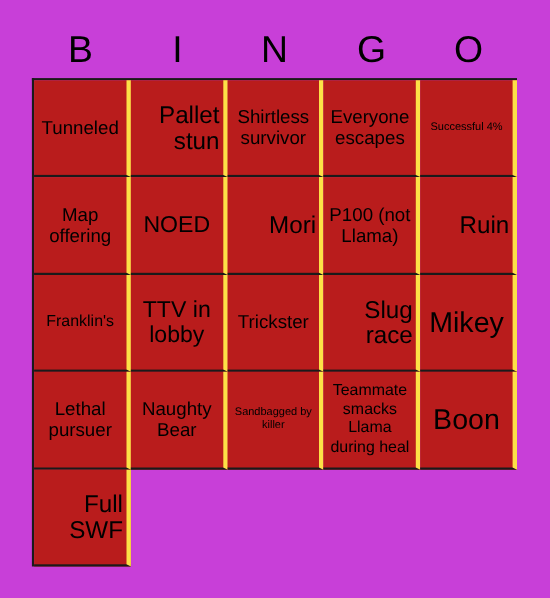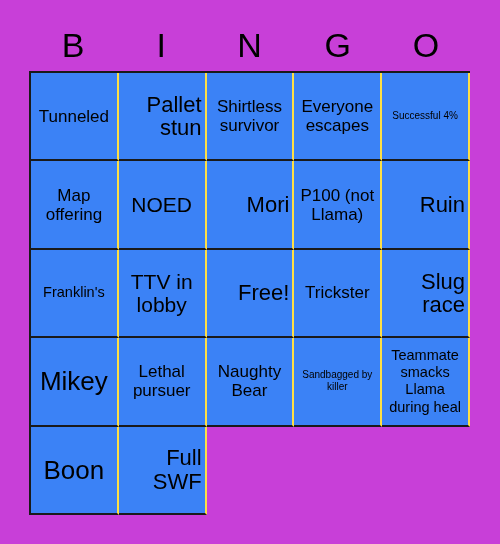--- a/index.html
+++ b/index.html
@@ -50,23 +50,23 @@
     height: 444px;
     box-sizing: border-box;
     border-top: 2px solid #1a1a1a;
     border-left: 2px solid #1a1a1a;
     display: grid;
     grid-template-columns: repeat(5, 1fr);
     grid-template-rows: repeat(5, 1fr);
   }
   .bingo-cell {
     box-sizing: border-box;
-    border-right: 2px solid #fde047;
+    border-right: 4px solid #fde047;
     border-bottom: 2px solid #1a1a1a;
-    background: #3b82f6;
+    background: #b91c1c;
     display: flex;
     align-items: center;
     justify-content: center;
     text-align: center;
     padding: 2px 3px;
     overflow: hidden;
     line-height: 1.07;
     word-break: break-word;
     hyphens: none;
   }
@@ -126,23 +126,20 @@
       </div>
       <div class="bingo-cell fs-xxl">
         <span class="cell-text">Ruin</span>
       </div>
       <div class="bingo-cell fs-sm">
         <span class="cell-text">Franklin's</span>
       </div>
       <div class="bingo-cell fs-lg">
         <span class="cell-text">TTV in lobby</span>
       </div>
-      <div class="bingo-cell fs-xxl">
-        <span class="cell-text">Free!</span>
-      </div>
       <div class="bingo-cell fs-md">
         <span class="cell-text">Trickster</span>
       </div>
       <div class="bingo-cell fs-xxl">
         <span class="cell-text">Slug race</span>
       </div>
       <div class="bingo-cell fs-xl">
         <span class="cell-text">Mikey</span>
       </div>
       <div class="bingo-cell fs-md">

